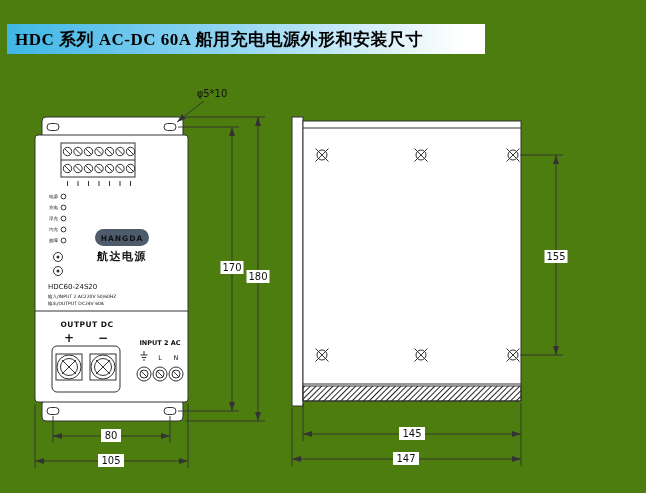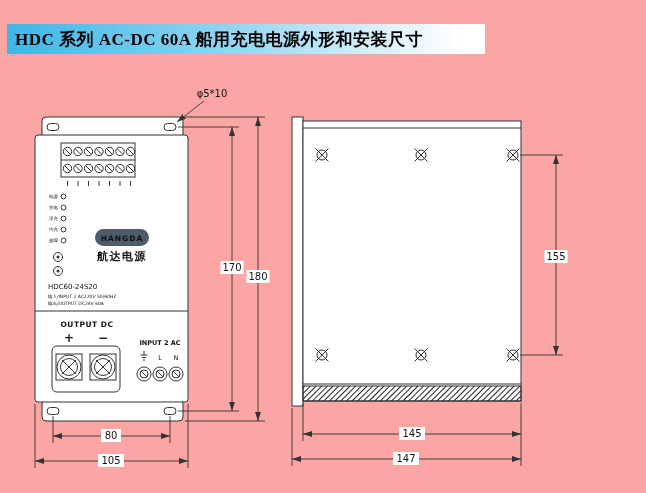--- a/index.html
+++ b/index.html
@@ -1,16 +1,16 @@
 <!DOCTYPE html>
 <html><head>
 <meta charset="utf-8">
 <style>
   html,body{margin:0;padding:0;background:#fff;}
-  .page{position:relative;width:646px;height:493px;background:#fca5a5;overflow:hidden;
+  .page{position:relative;width:646px;height:493px;background:#4d7c0f;overflow:hidden;
         font-family:"DejaVu Sans","Liberation Sans",sans-serif;}
   .title-banner{position:absolute;left:7px;top:24px;width:478px;height:30px;
         background:linear-gradient(to right,#3fb6e6 0%,#8fd4f1 45%,#ffffff 95%);
         display:flex;align-items:center;padding-left:8px;box-sizing:border-box;}
   .title-banner span{font-family:"Liberation Serif","DejaVu Serif",serif;
         font-weight:700;font-size:17px;color:#000;white-space:nowrap;letter-spacing:.5px;}
   svg{position:absolute;left:0;top:0;}
   .s{stroke:#333;stroke-width:1;fill:none;}
   .sw{stroke:#333;stroke-width:1;fill:#fff;}
   .dim{stroke:#333;stroke-width:0.9;fill:none;}

